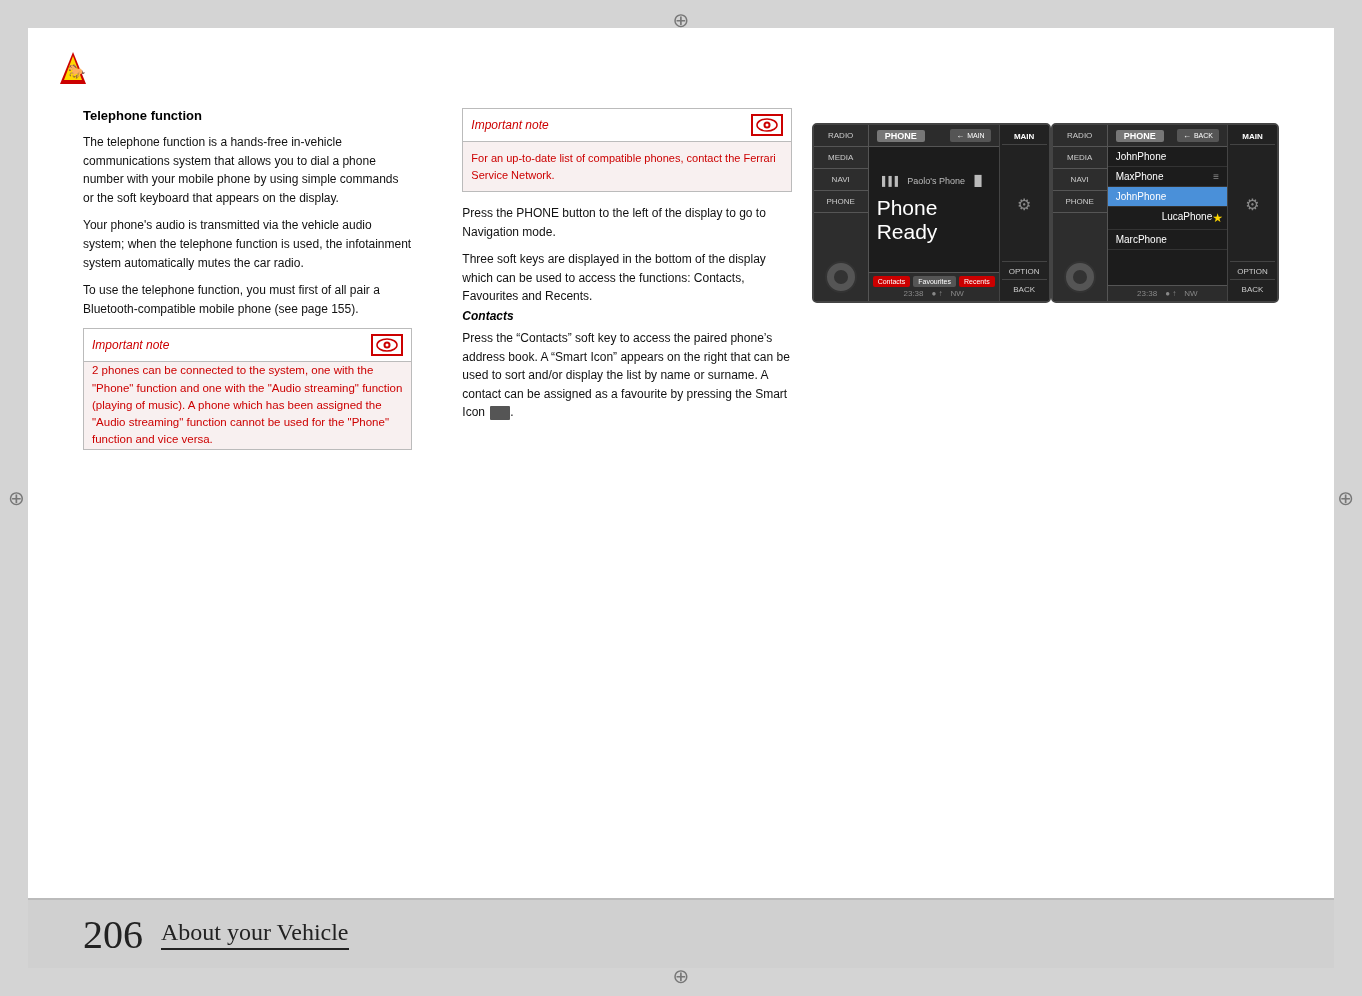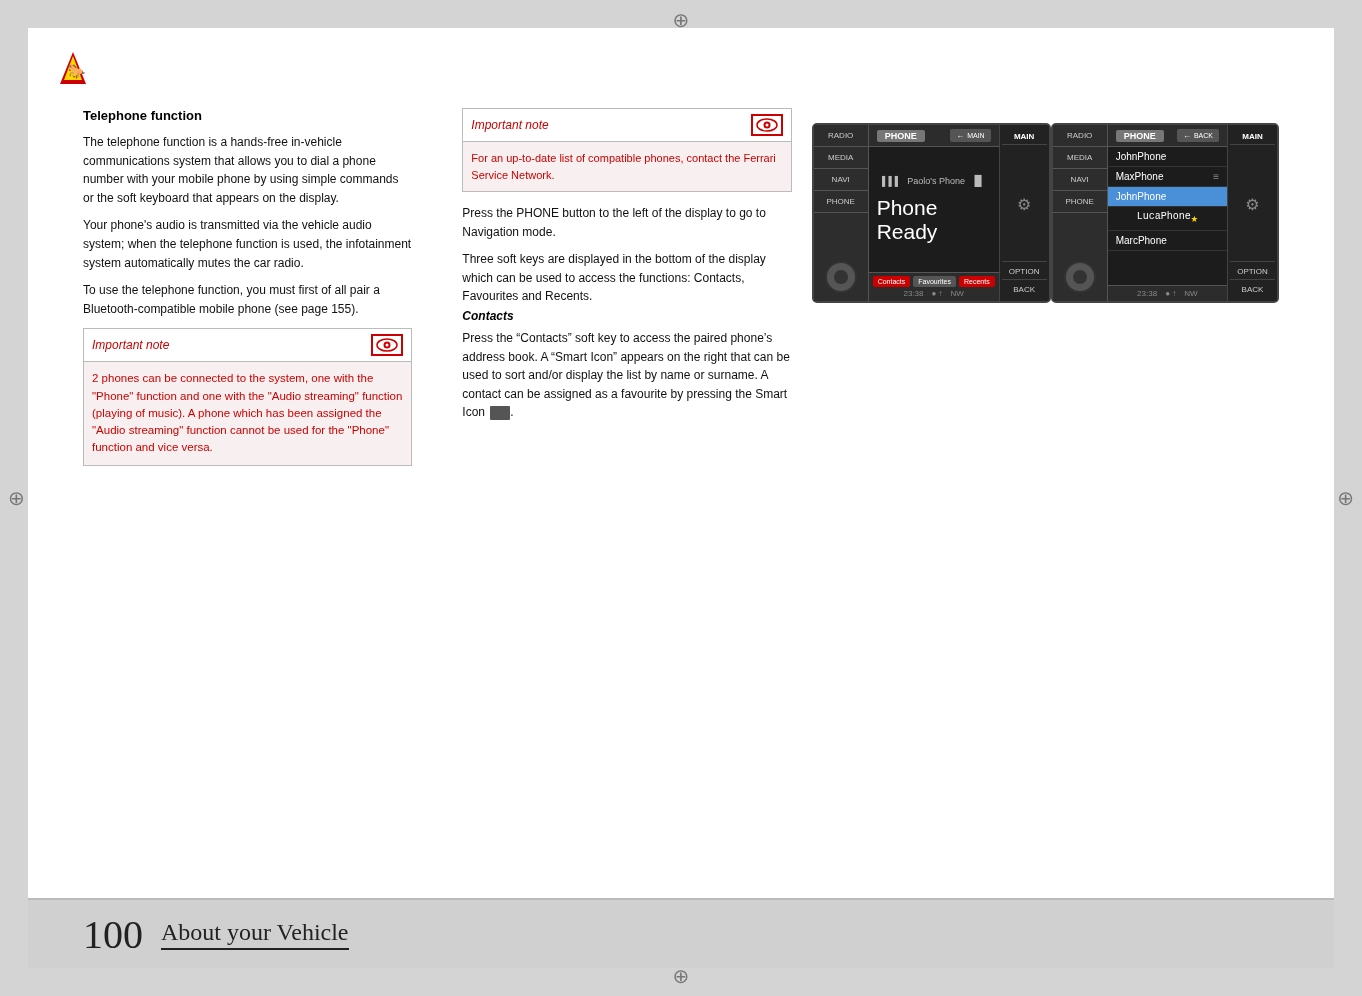--- a/index.html
+++ b/index.html
@@ -55,21 +55,21 @@
             <span style="font-size:12px; color:#cc0000; font-style:italic; font-family:Arial,sans-serif;">Important note</span>
 
             <div style="border:2px solid #cc0000; width:32px; height:22px; display:flex; align-items:center; justify-content:center;">
               <svg width="22" height="14" viewBox="0 0 22 14">
                 <ellipse cx="11" cy="7" rx="10" ry="6" fill="none" stroke="#cc0000" stroke-width="1.5"></ellipse>
                 <circle cx="11" cy="7" r="3.5" fill="#cc0000"></circle>
                 <circle cx="11" cy="7" r="1.5" fill="white"></circle>
               </svg>
             </div>
           </div>
-          <div style="padding:8px 8px; background:#f8f0f0;">
+          <div style="padding:0 8px; background:#f8f0f0;">
             <p style="font-size:11.5px; line-height:1.5; color:#cc0000; font-family:Arial,sans-serif;">2 phones can be connected to the system, one with the "Phone" function and one with the "Audio streaming" function (playing of music). A phone which has been assigned the "Audio streaming" function cannot be used for the "Phone" function and vice versa.</p>
           </div>
         </div>
 
       </div>
 
       <div style="flex:1; max-width:48%; padding-left:10px;">
 
         <div style="border:1.5px solid #bbb; margin-bottom:12px;">
           <div style="padding:5px 8px; display:flex; align-items:center; justify-content:space-between; border-bottom:1px solid #bbb; background:#fff;">
@@ -176,21 +176,21 @@
               <span style="background:#555; color:white; font-size:8px; font-family:Arial; padding:2px 6px; border-radius:2px; display:flex; align-items:center; gap:3px;">← <span style="font-size:7px;">BACK</span></span>
             </div>
 
             <div style="flex:1; overflow:hidden;">
               <div style="padding:4px 8px; color:white; font-size:10px; font-family:Arial; border-bottom:1px solid #333;">JohnPhone</div>
               <div style="padding:4px 8px; color:white; font-size:10px; font-family:Arial; border-bottom:1px solid #333; display:flex; justify-content:space-between;">
                 <span>MaxPhone</span>
                 <span style="color:#888; font-size:10px;">≡</span>
               </div>
               <div style="padding:4px 8px; color:white; font-size:10px; font-family:Arial; border-bottom:1px solid #333; background:#4a90d9;">JohnPhone</div>
-              <div style="padding:4px 16px; color:white; font-size:10px; font-family:Liberation Mono, monospace; border-bottom:1px solid #333; display:flex; justify-content:center;">
+              <div style="padding:4px 4px; color:white; font-size:10px; font-family:Liberation Sans, sans-serif; border-bottom:1px solid #333; display:flex; justify-content:flex-end;">
                 <span>LucaPhone</span>
                 <span style="color:gold; font-size:12px;">★</span>
               </div>
               <div style="padding:4px 8px; color:white; font-size:10px; font-family:Arial; border-bottom:1px solid #333;">MarcPhone</div>
             </div>
 
             <div style="background:#2c2c2c; padding:3px 6px; border-top:1px solid #555; display:flex; justify-content:center; align-items:center; gap:8px; color:#888; font-size:8px; font-family:Arial;">
               <span>23:38</span>
               <span>● ↑ </span>
               <span>NW</span>
@@ -204,17 +204,17 @@
             <div style="color:#ccc; font-size:8px; font-family:Arial; text-align:center; padding:3px 2px; width:100%;">BACK</div>
           </div>
         </div>
       </div>
 
     </div>
 
   </div>
 
   <div style="position:absolute; bottom:0; left:0; right:0; height:70px; background:#d0d0d0; display:flex; align-items:center; border-top:2px solid #bbb;">
-    <span style="font-size:40px; font-family:'Times New Roman',serif; color:#222; margin-left:55px; margin-right:18px; font-weight:normal;">100</span>
+    <span style="font-size:40px; font-family:'Times New Roman',serif; color:#222; margin-left:55px; margin-right:18px; font-weight:normal;">206</span>
     <span style="font-size:24px; font-family:'Times New Roman',serif; color:#222; border-bottom:2px solid #222; padding-bottom:2px; font-weight:normal;">About your Vehicle</span>
   </div>
 
 </div>
 
 </body></html>

